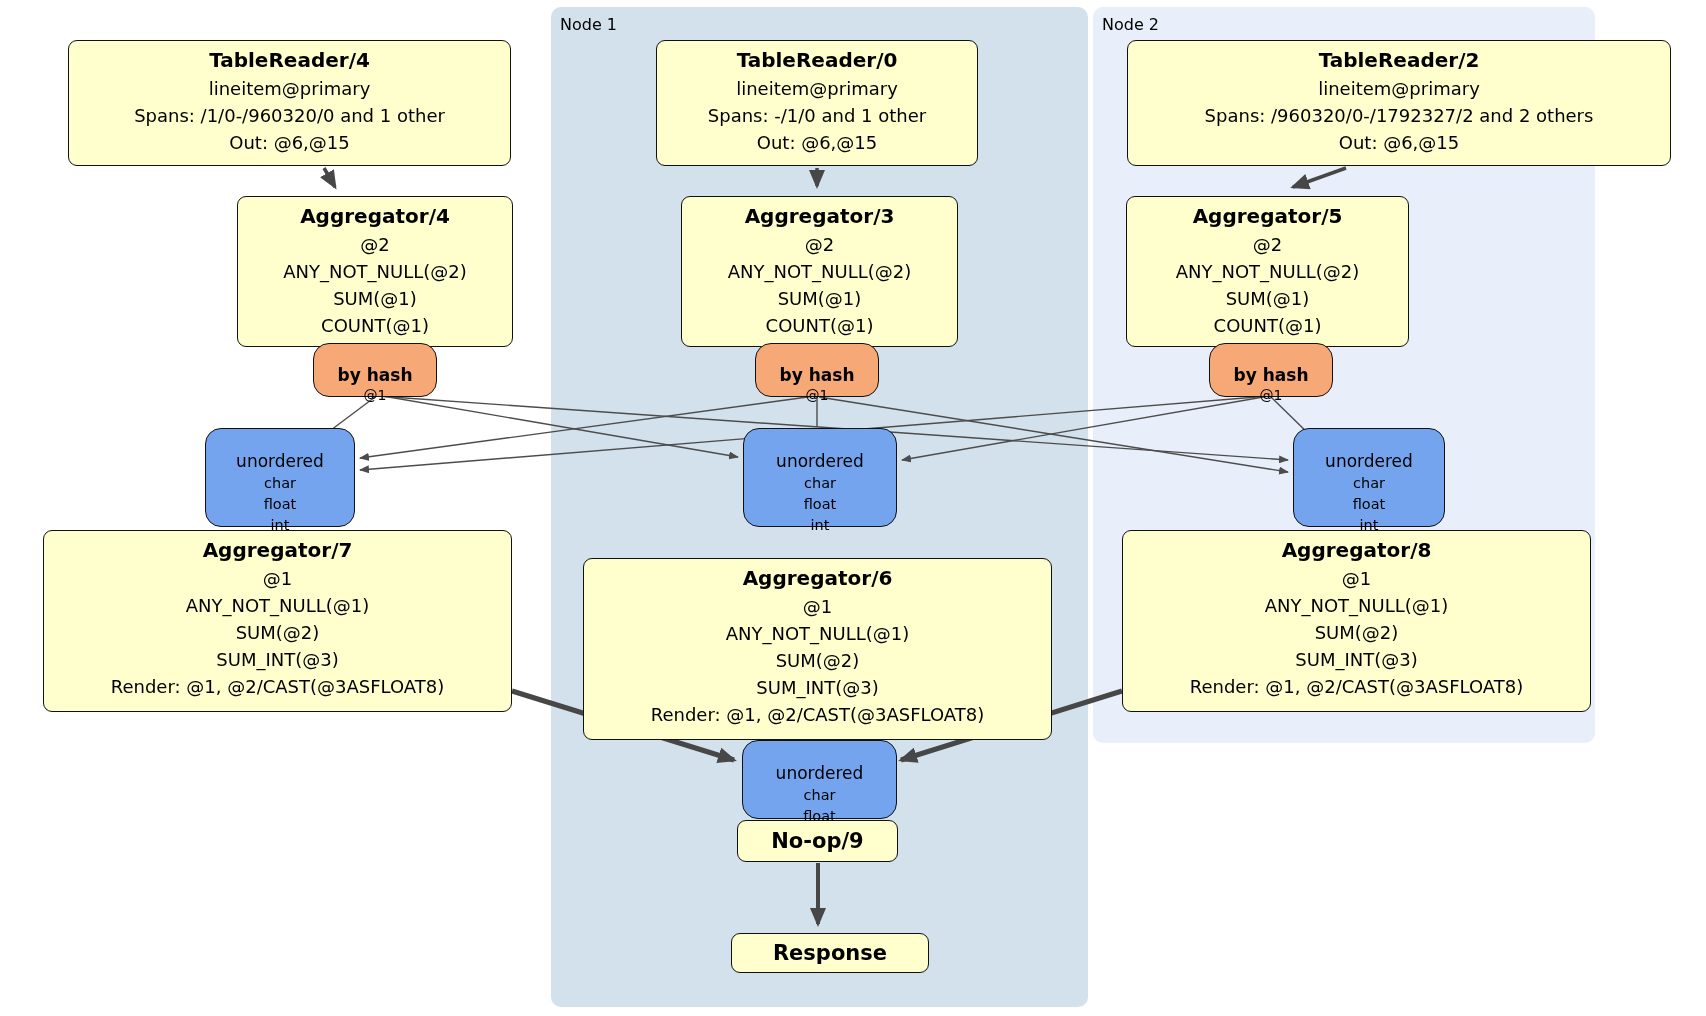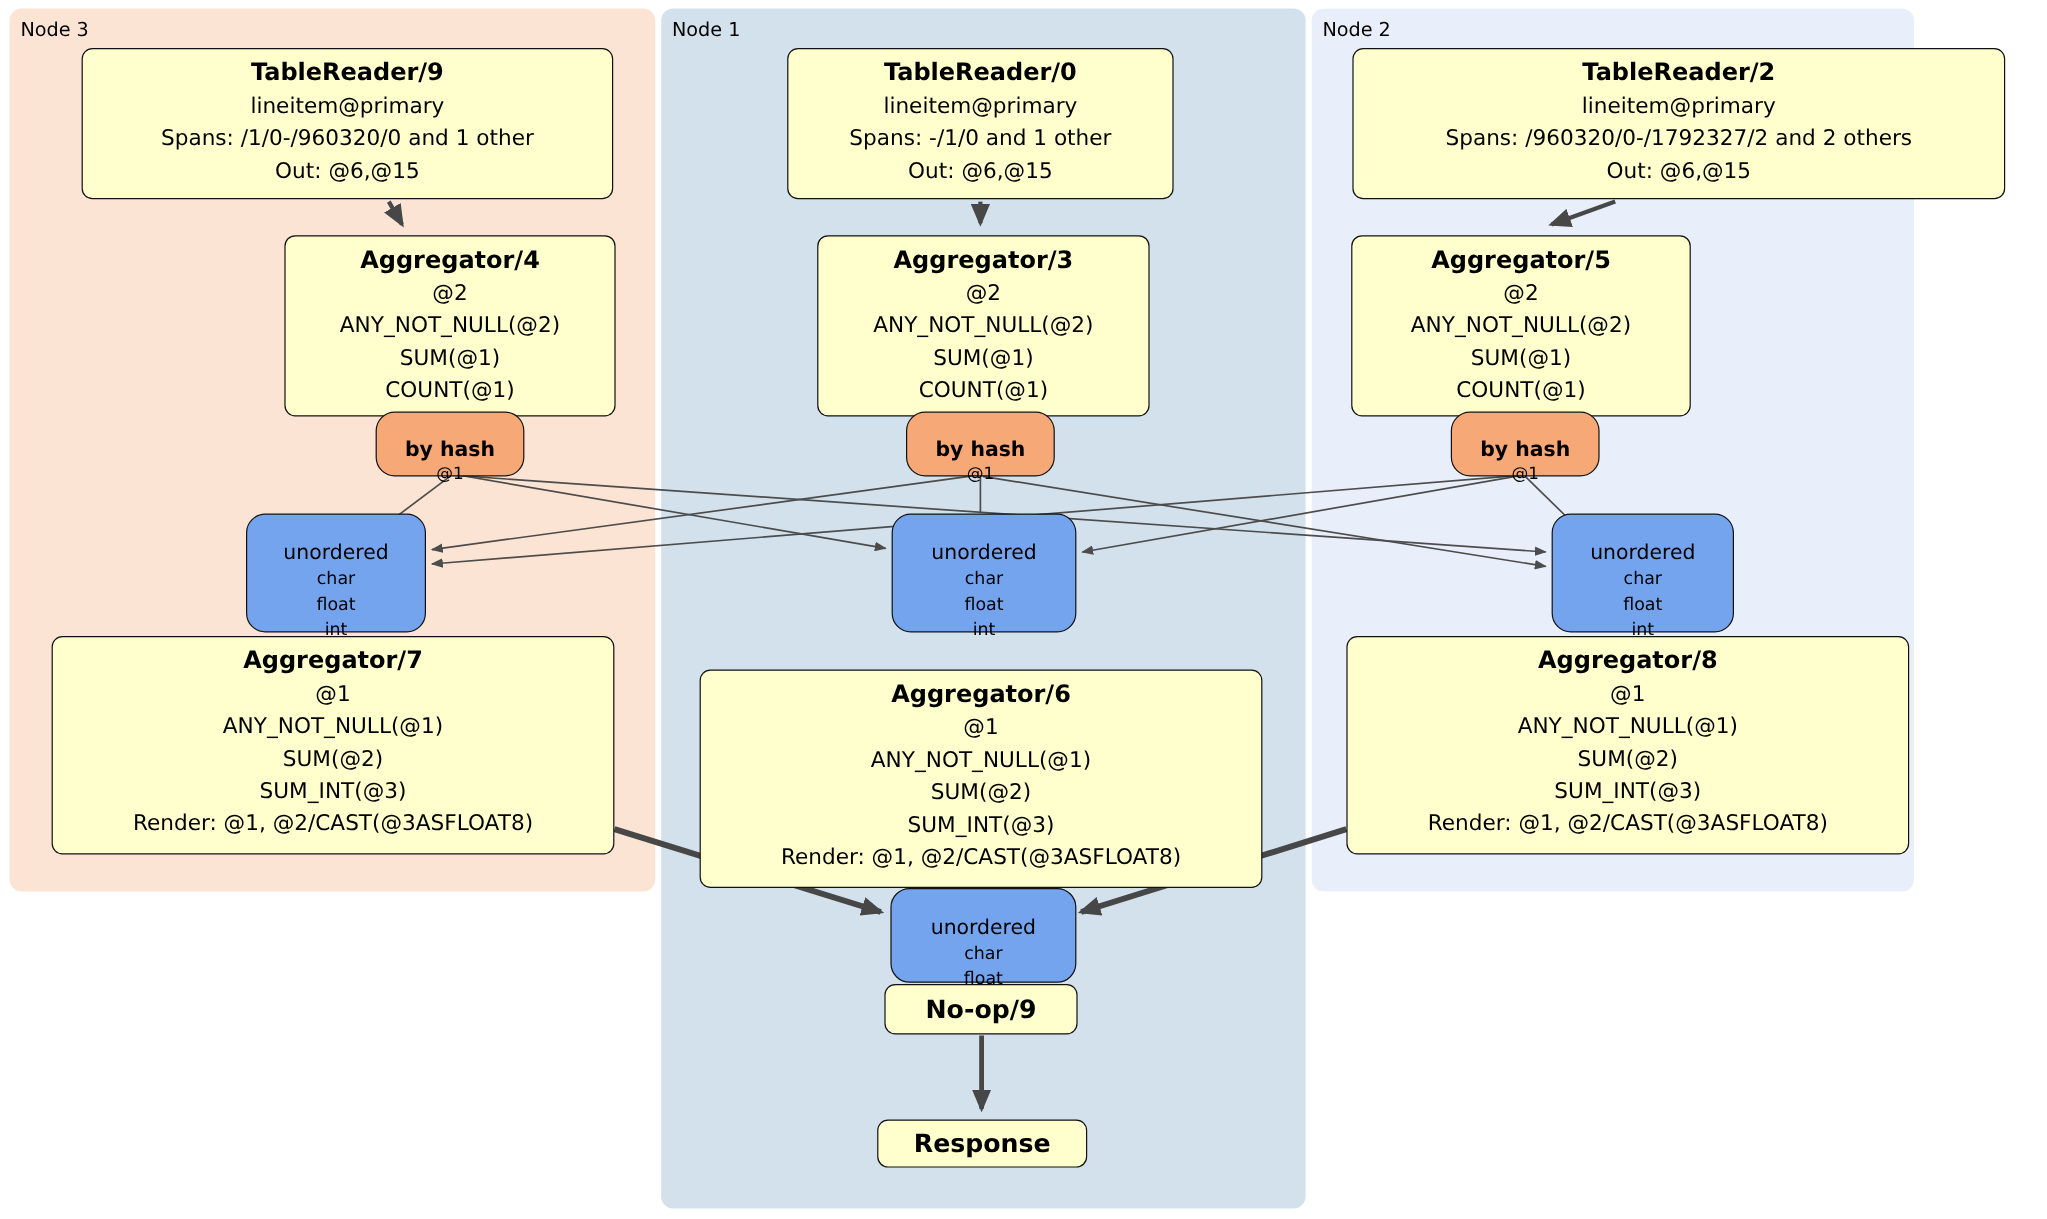--- a/index.html
+++ b/index.html
@@ -20,23 +20,20 @@
   .st{font-weight:normal;font-size:17px;line-height:24px;}
   .sl{font-size:14.5px;line-height:21px;}
   .single{display:flex;align-items:center;justify-content:center;padding-top:0;
           font-weight:bold;font-size:21px;}
 </style>
 </head>
 <body>
 
 <div class="canvas">
 
-  <div class="panel" style="left:8px;top:7px;width:538px;height:736px;background:#fce4d4;">
-    <div class="panel-label">Node 3</div>
-  </div>
   <div class="panel" style="left:551px;top:7px;width:537px;height:1000px;background:#d3e1ec;">
     <div class="panel-label">Node 1</div>
   </div>
   <div class="panel" style="left:1093px;top:7px;width:502px;height:736px;background:#e9effa;">
     <div class="panel-label">Node 2</div>
   </div>
 
   <svg class="edges" width="1706" height="1016" viewBox="0 0 1706 1016">
     <defs>
       <marker id="mthin" markerUnits="userSpaceOnUse" markerWidth="10" markerHeight="8" refX="9" refY="4" orient="auto">
@@ -62,21 +59,21 @@
       <line x1="817" y1="168" x2="817" y2="186" stroke-width="3.5" marker-end="url(#mthick)"></line>
       <line x1="1346" y1="168" x2="1293" y2="187" stroke-width="3.5" marker-end="url(#mthick)"></line>
       <line x1="512" y1="691" x2="734" y2="760" stroke-width="5" marker-end="url(#mthick)"></line>
       <line x1="817" y1="713" x2="817" y2="730" stroke-width="5" marker-end="url(#mthick)"></line>
       <line x1="1122" y1="691" x2="901" y2="760" stroke-width="5" marker-end="url(#mthick)"></line>
       <line x1="818" y1="863" x2="818" y2="924" stroke-width="4" marker-end="url(#mthick)"></line>
     </g>
   </svg>
 
   <div class="box" style="left:68px;top:40px;width:443px;height:126px;">
-    <div class="t">TableReader/9</div>
+    <div class="t">TableReader/4</div>
     <div class="l">lineitem@primary</div>
     <div class="l">Spans: /1/0-/960320/0 and 1 other</div>
     <div class="l">Out: @6,@15</div>
   </div>
   <div class="box" style="left:237px;top:196px;width:276px;height:151px;">
     <div class="t">Aggregator/4</div>
     <div class="l">@2</div>
     <div class="l">ANY_NOT_NULL(@2)</div>
     <div class="l">SUM(@1)</div>
     <div class="l">COUNT(@1)</div>
@@ -163,15 +160,15 @@
     <div class="l">SUM_INT(@3)</div>
     <div class="l">Render: @1, @2/CAST(@3ASFLOAT8)</div>
   </div>
 
   <div class="box pill sync" style="left:742px;top:740px;width:155px;height:79px;">
     <div class="st">unordered</div>
     <div class="sl">char</div>
     <div class="sl">float</div>
   </div>
   <div class="box single" style="left:737px;top:820px;width:161px;height:42px;">No-op/9</div>
-  <div class="box single" style="left:731px;top:933px;width:175px;height:40px;">Response</div>
+  <div class="box single" style="left:731px;top:933px;width:198px;height:40px;">Response</div>
 
 </div>
 
 </body></html>

